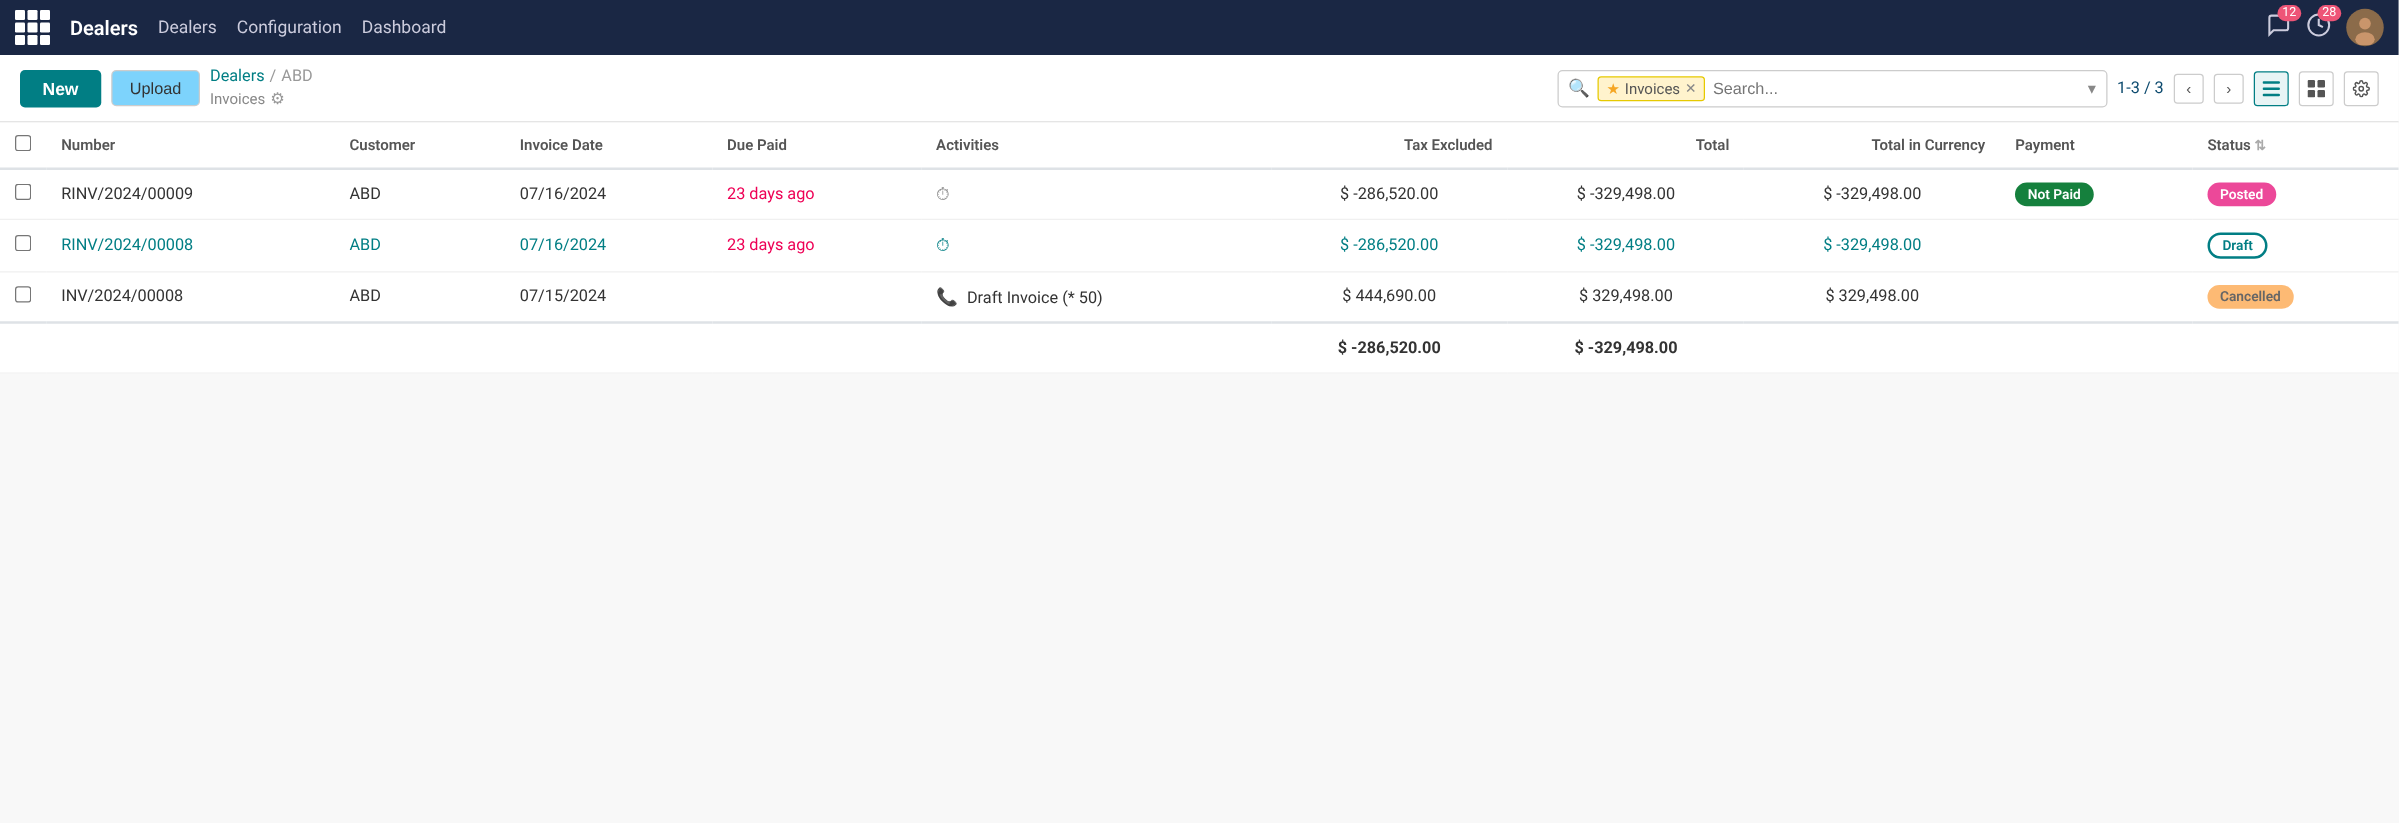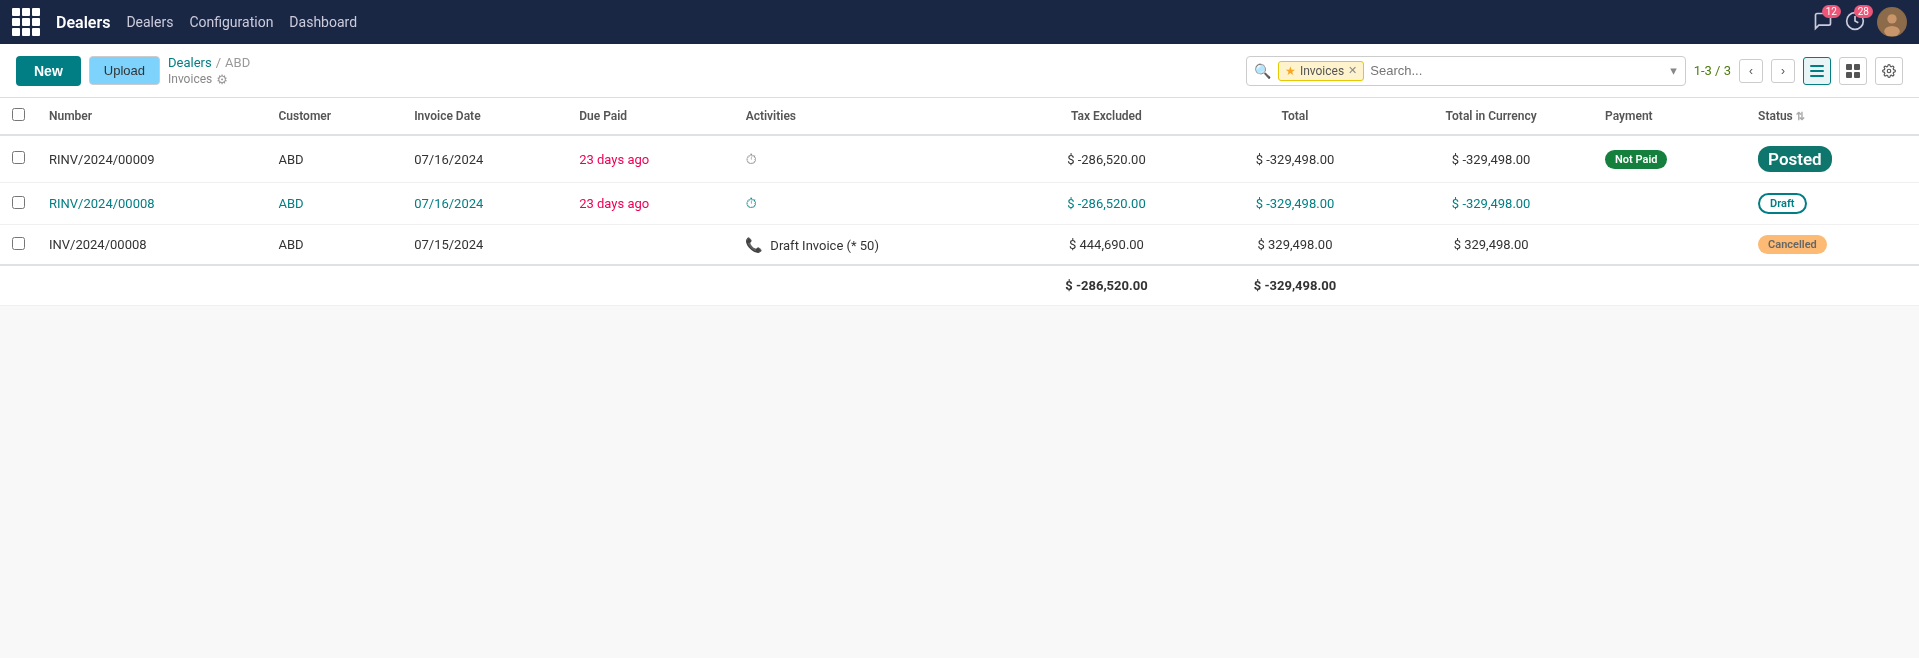--- a/index.html
+++ b/index.html
@@ -99,21 +99,21 @@
     .search-dropdown { color: #888; cursor: pointer; margin-left: 4px; }
 
     
     .view-controls {
       display: flex;
       align-items: center;
       gap: 8px;
       font-size: 13px;
       color: #555;
     }
-    .pagination-text { white-space: nowrap; color: #4d7c0f; }
+    .pagination-text { white-space: nowrap; color: #0c4a6e; }
     .nav-btn {
       background: none;
       border: 1px solid #ccc;
       border-radius: 3px;
       width: 24px;
       height: 24px;
       cursor: pointer;
       display: flex;
       align-items: center;
       justify-content: center;
@@ -140,21 +140,21 @@
     table { width: 100%; border-collapse: collapse; }
     thead tr { border-bottom: 2px solid #dee2e6; }
     thead th {
       padding: 10px 12px;
       text-align: left;
       font-weight: 600;
       font-size: 12px;
       color: #555;
       white-space: nowrap;
     }
-    thead th.num { text-align: center; }
+    thead th.num { text-align: right; }
     tbody tr { border-bottom: 1px solid #f0f0f0; }
     tbody td { padding: 10px 12px; font-size: 13px; color: #333; }
     tbody td.num { text-align: center; }
     .checkbox-col { width: 32px; text-align: center; }
     input[type=checkbox] { cursor: pointer; }
 
     .link { color: #017e84; text-decoration: none; cursor: pointer; }
     .overdue { color: #e05; }
 
     
@@ -162,25 +162,25 @@
       background: #15803d;
       color: #fff;
       border-radius: 12px;
       padding: 3px 10px;
       font-size: 11px;
       font-weight: 600;
       white-space: nowrap;
       display: inline-block;
     }
     .badge-posted {
-      background: #0f766e;
+      background: #ec4899;
       color: #fff;
       border-radius: 12px;
       padding: 3px 10px;
-      font-size: 17px;
+      font-size: 11px;
       font-weight: 600;
       white-space: nowrap;
       display: inline-block;
     }
     .badge-draft {
       background: #fff;
       color: #017e84;
       border: 2px solid #017e84;
       border-radius: 12px;
       padding: 2px 10px;

